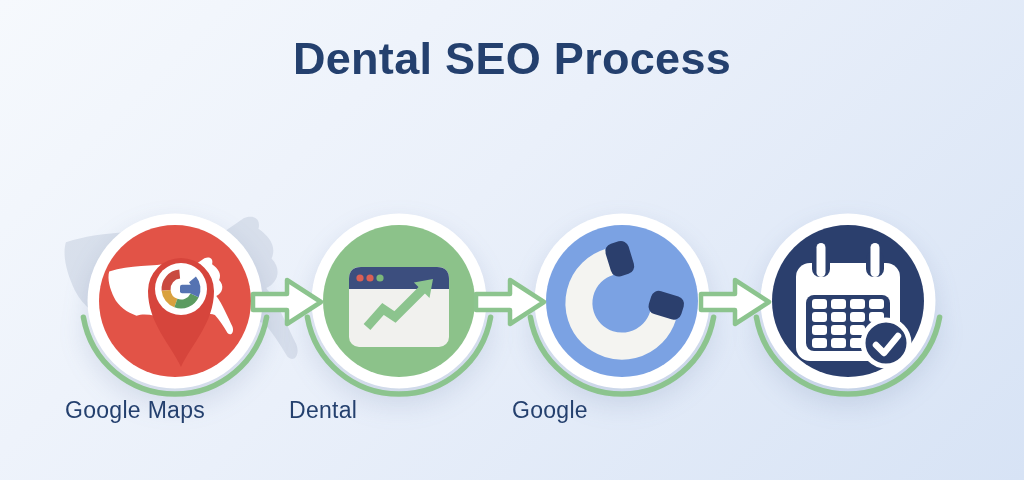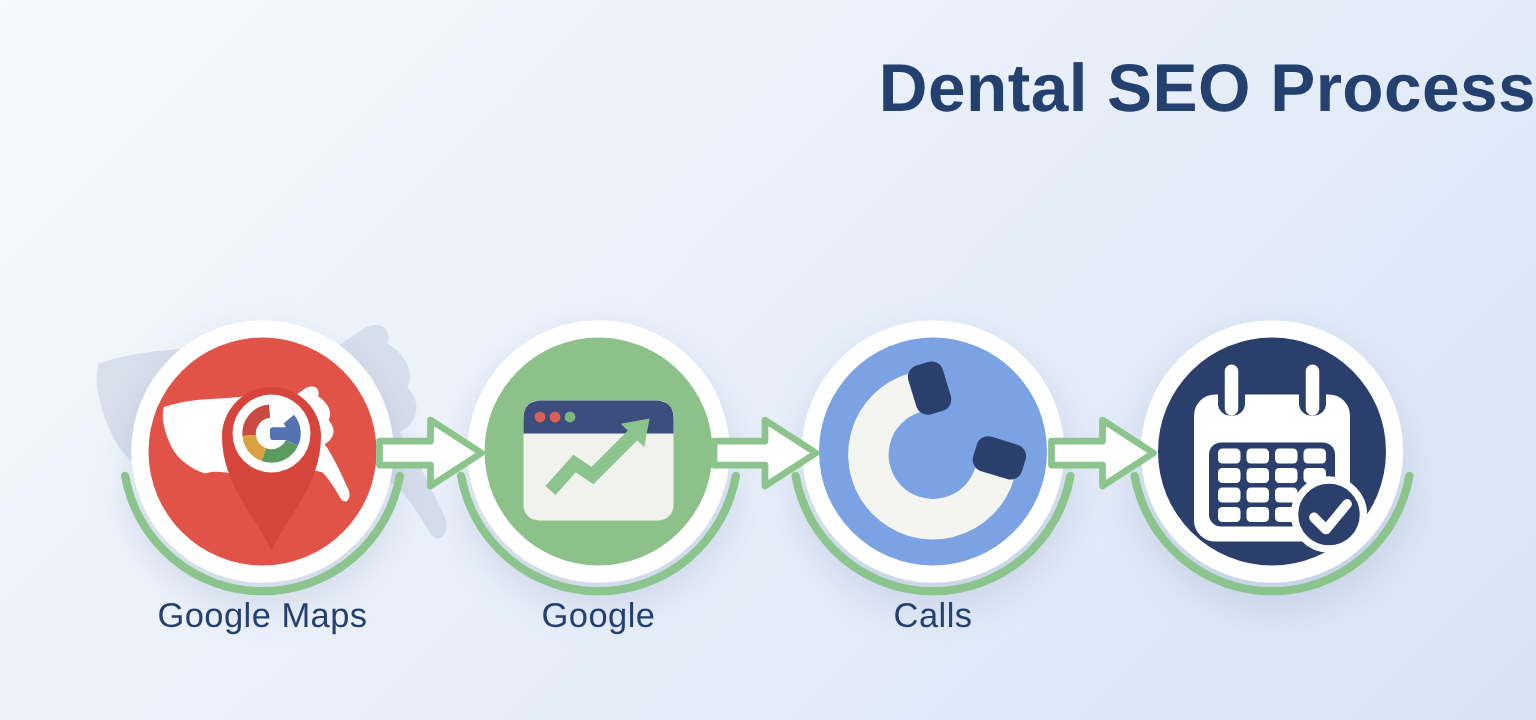--- a/index.html
+++ b/index.html
@@ -3,29 +3,29 @@
 <meta charset="utf-8">
 <style>
   html,body{margin:0;padding:0;}
   body{
     width:1024px;height:480px;overflow:hidden;
     font-family:"Liberation Sans", sans-serif;
     background:linear-gradient(135deg, var(--c-bg-a,#f6f9fd) 0%, #eaf0fa 45%, var(--c-bg-b,#d7e3f5) 100%);
   }
   .stage{position:relative;width:1024px;height:480px;}
   .title{
-    position:absolute;left:0;right:0;top:33px;text-align:right;
+    position:absolute;left:0;right:0;top:33px;text-align:center;
     font-size:45px;font-weight:700;color:var(--c-text,#24406E);letter-spacing:.3px;
   }
   .map-bg{position:absolute;left:58px;top:210px;width:262px;height:172px;opacity:.55;z-index:1;}
   .step-icon{position:absolute;top:201px;width:200px;height:200px;z-index:2;
     filter:drop-shadow(0 10px 12px rgba(70,95,140,.16));}
   .arrow-svg{position:absolute;top:270px;width:80px;height:64px;z-index:3;}
   .step-label{
-    position:absolute;top:397px;width:220px;text-align:center;
+    position:absolute;top:397px;width:220px;
     font-size:23px;font-weight:500;color:var(--c-text,#24406E);z-index:2;letter-spacing:.3px;
   }
   
   .f-white{fill:#ffffff}
   .f-offwhite{fill:var(--c-body,#F1F1EE)}
   .f-red-dark{fill:var(--c-red-dark,#D6453C)}
   .f-navy{fill:var(--c-navy,#2B3F6D)}
   .f-bar{fill:var(--c-bar,#3C4E7E)}
   .f-dot-red{fill:var(--c-dot-red,#D96055)}
   .f-dot-green{fill:var(--c-dot-green,#7CB87A)}
@@ -148,16 +148,16 @@
         <rect class="f-white" x="2" y="35" width="15" height="10" rx="3"></rect>
       </g>
       <g transform="translate(38,40)">
         <circle class="f-navy s-badge" cx="0" cy="0" r="23"></circle>
         <path class="s-check" d="M -10,2 L -2,10 L 12,-7"></path>
       </g>
     </g>
   </svg>
 
   <div class="step-label" style="left:65px">Google Maps</div>
-  <div class="step-label" style="left:289px">Google</div>
-  <div class="step-label" style="left:512px">Calls</div>
+  <div class="step-label" style="left:289px">Dental</div>
+  <div class="step-label" style="left:512px">Google</div>
 
 </div>
 
 </body></html>

